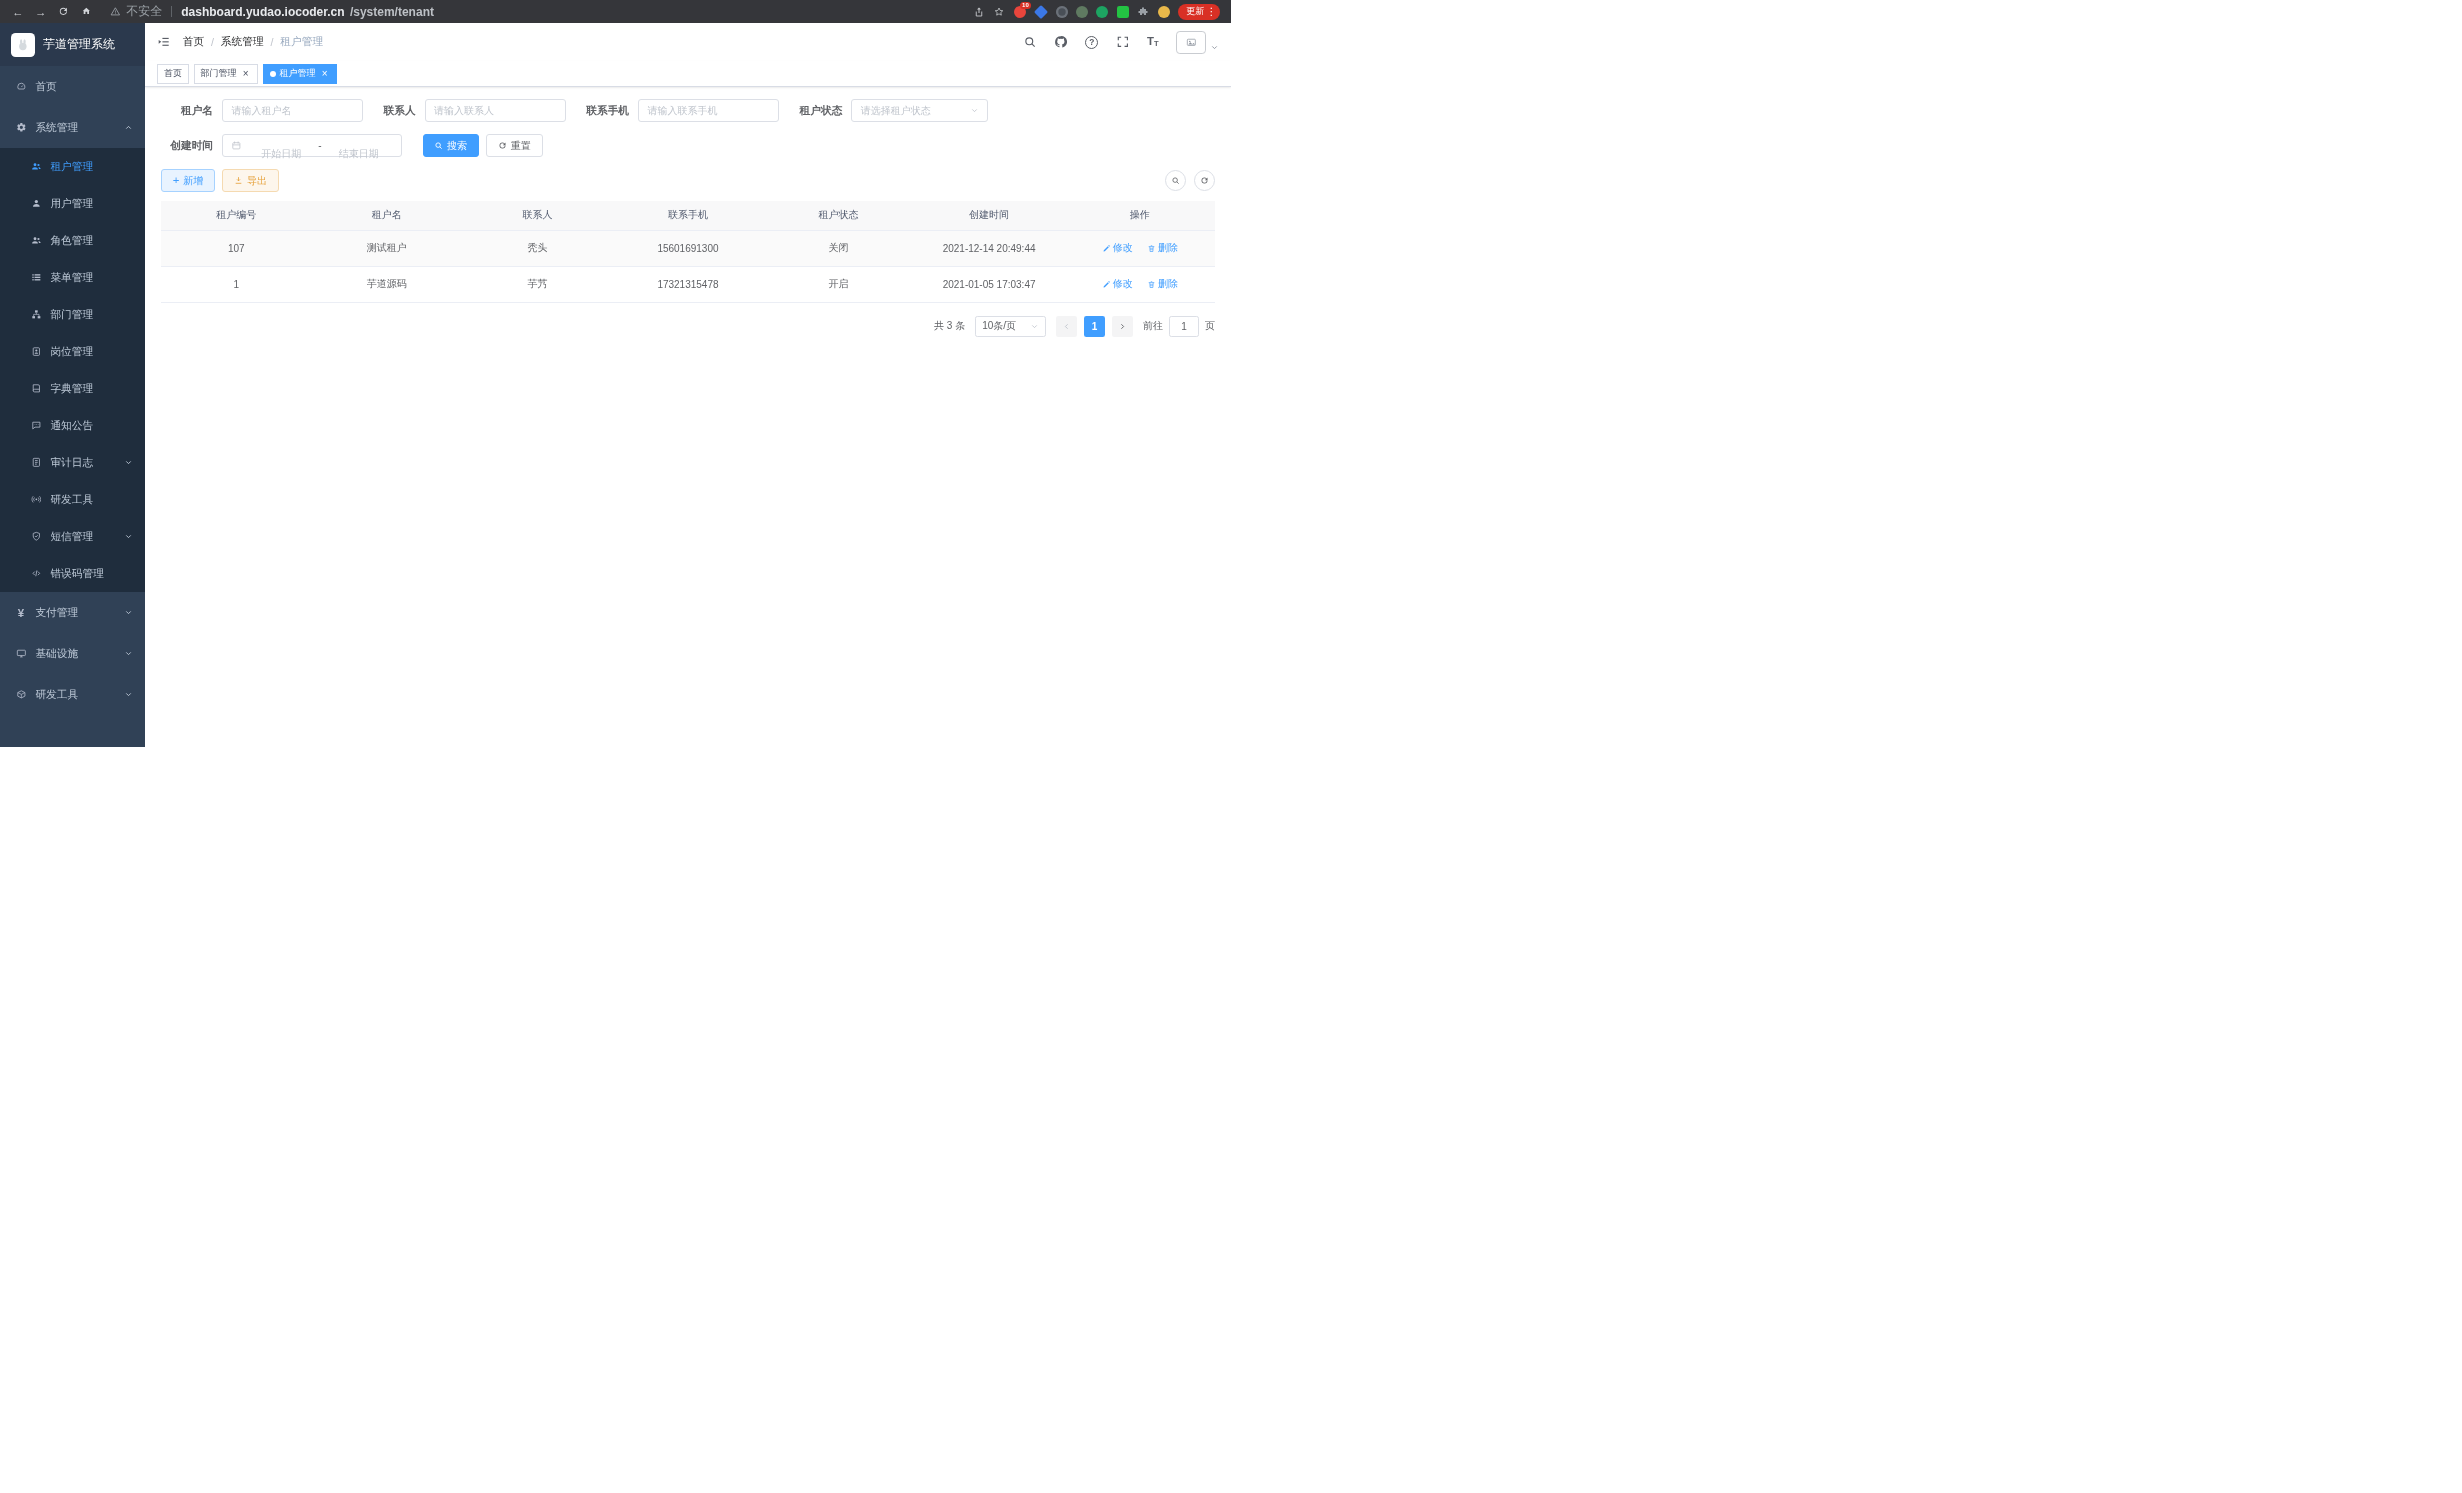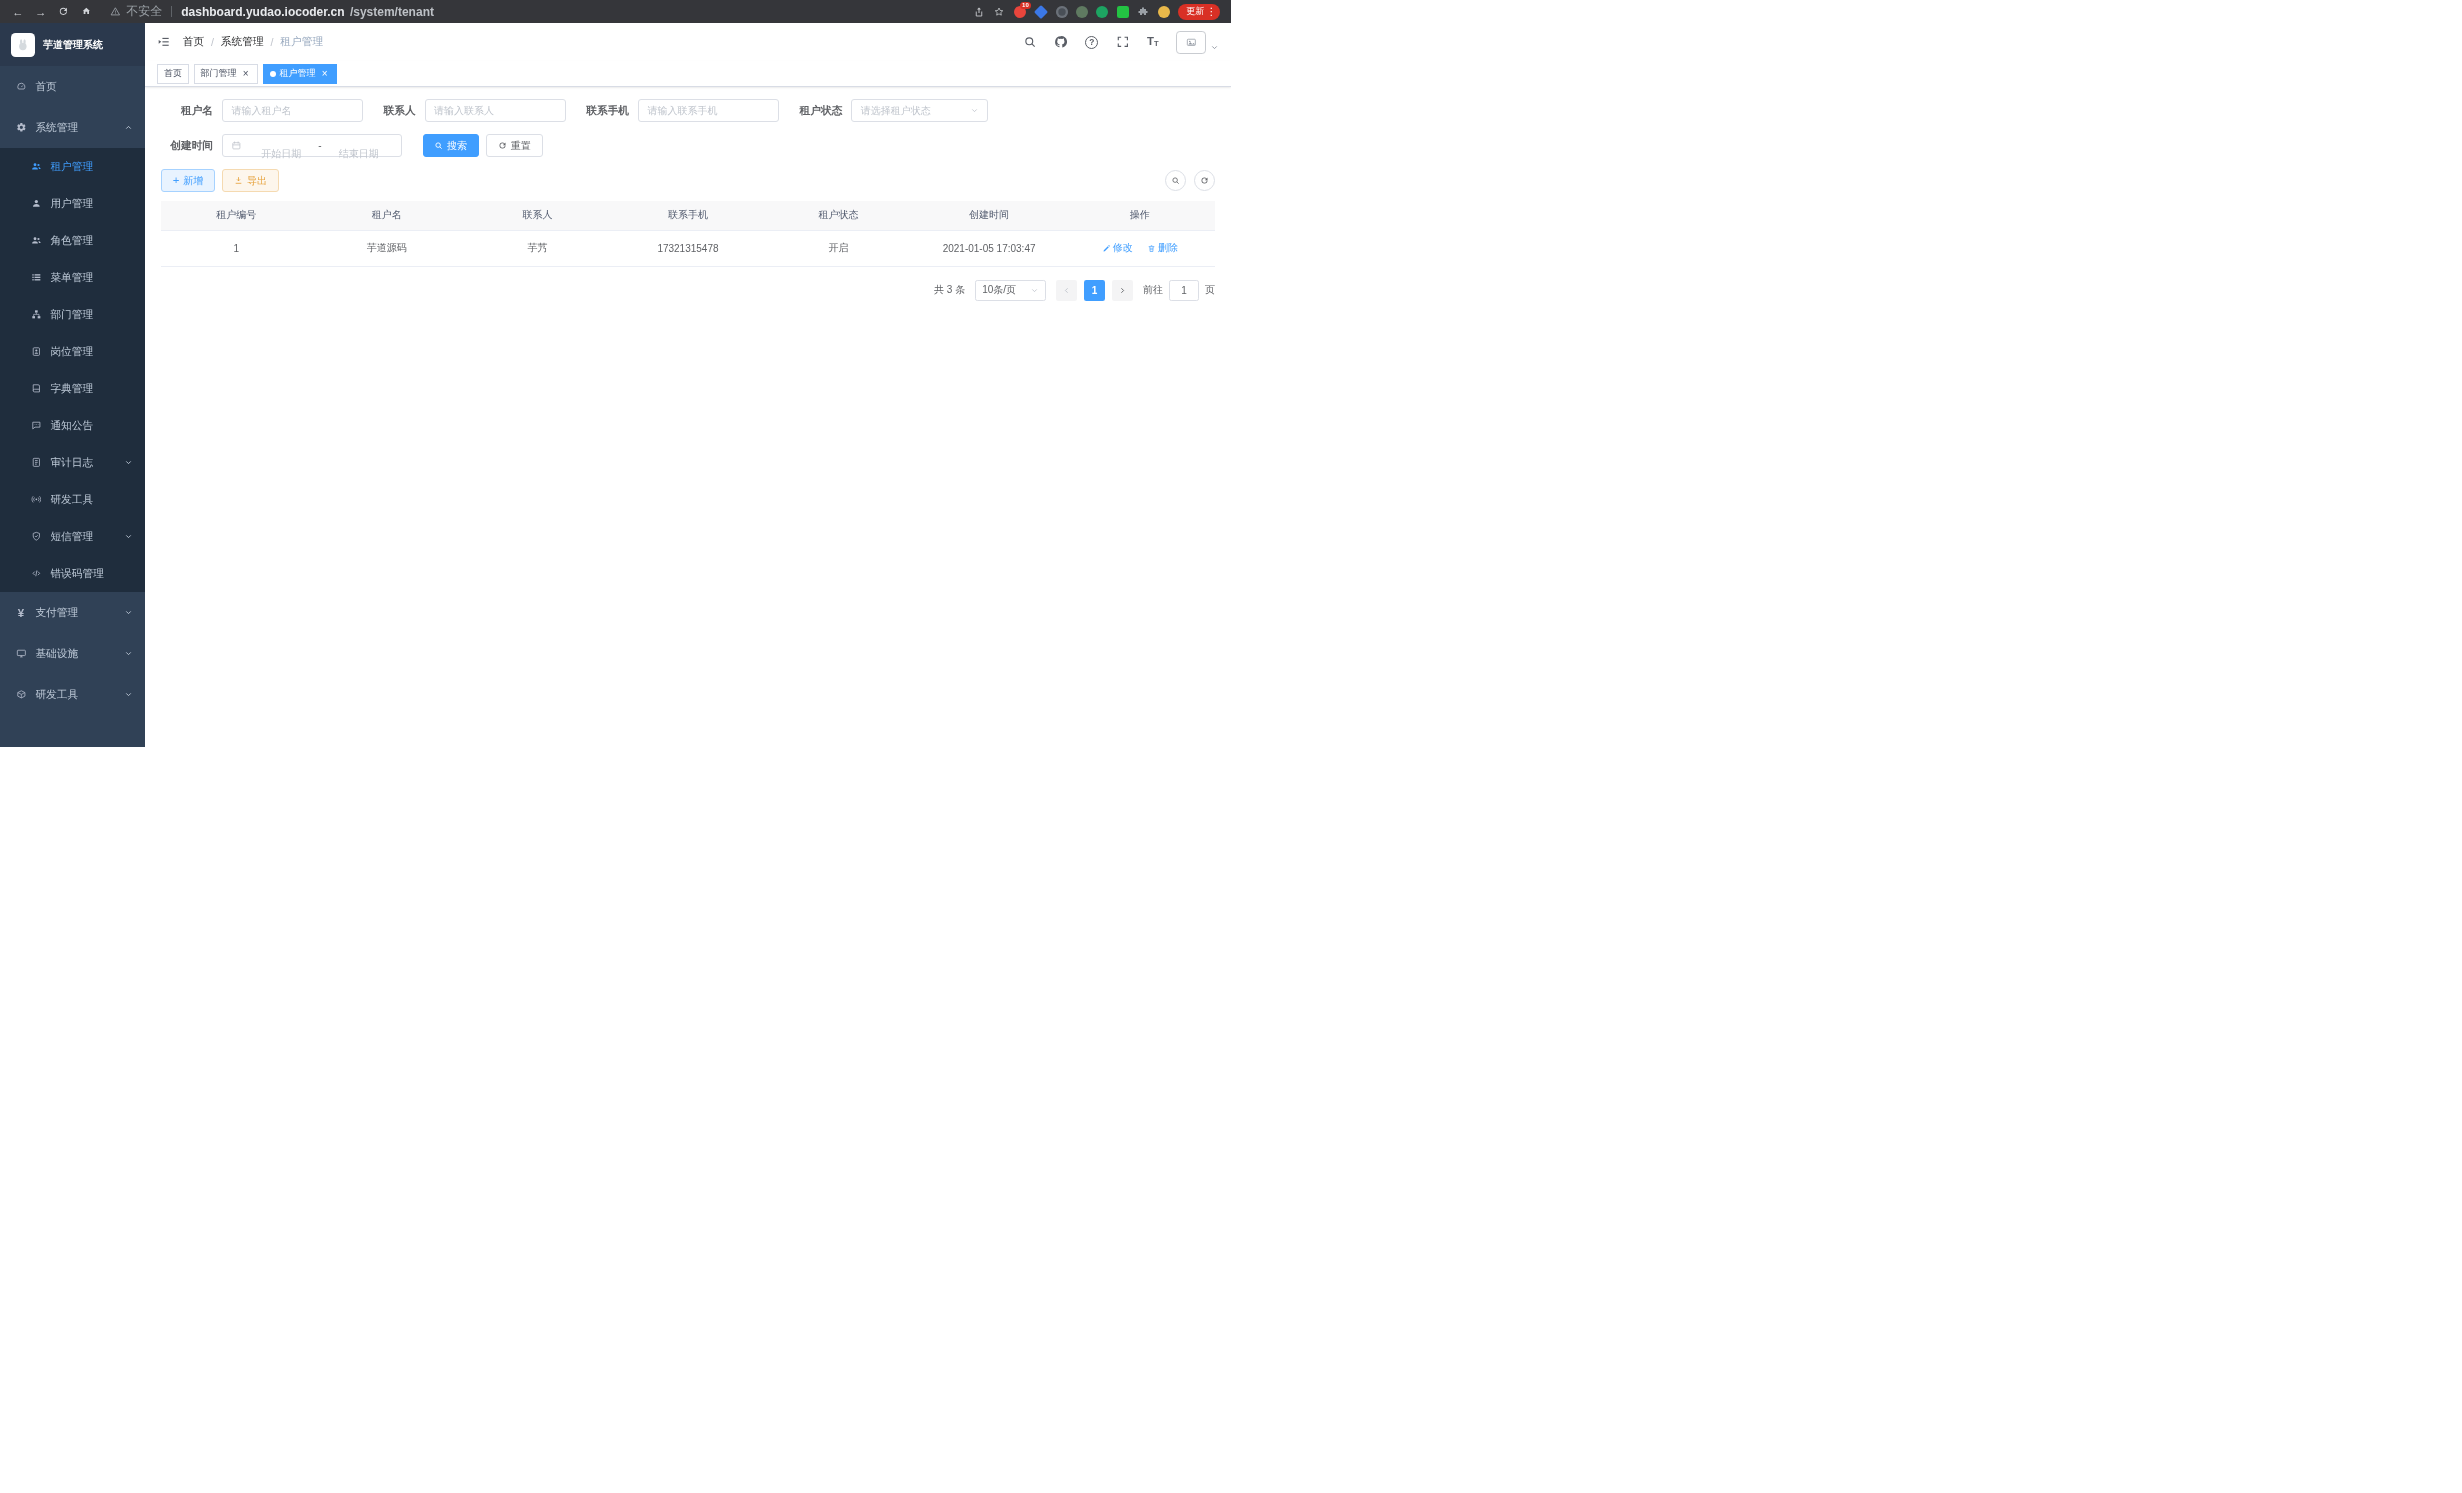--- a/index.html
+++ b/index.html
@@ -26,21 +26,21 @@
   .ext-square { border-radius:2.3px; }
   .ext-diamond { border-radius:1.5px; transform:rotate(45deg); width:10px; height:10px; margin:0 1.5px; }
   .update-pill { background:#d93025; color:#fff; height:16px; border-radius:8.4px; display:flex; align-items:center; gap:2.3px; padding:0 3.8px 0 8.4px; font-size:9px; cursor:pointer; }
   .kebab { font-size:10px; color:#fff; }
 
   
   .app { display:flex; height:724px; }
   .sidebar { width:145px; background:#304156; flex-shrink:0; color:#bfcbd9; overflow:hidden; }
   .logo-row { height:43px; display:flex; align-items:center; gap:8.4px; padding:0 10.7px; background:#2b394d; cursor:pointer; }
   .logo-img { width:24px; height:24px; border-radius:4.6px; background:#fff; display:flex; align-items:center; justify-content:center; flex-shrink:0; }
-  .logo-title { color:#fff; font-size:10px; font-weight:700; white-space:nowrap; }
+  .logo-title { color:#fff; font-size:12px; font-weight:400; white-space:nowrap; }
   .menu-item { height:41px; display:flex; align-items:center; gap:8.4px; padding:0 15px; font-size:10.7px; cursor:pointer; position:relative; white-space:nowrap; }
   .menu-item .mi-icon { width:12px; display:flex; justify-content:center; color:#b4bccc; flex-shrink:0; }
   .menu-item.sub { background:#1f2d3d; padding-left:30px; height:37px; }
   .menu-item.active { color:#409eff; }
   .menu-item.active .mi-icon { color:#409eff; }
   .mi-caret { position:absolute; right:12px; color:#bfcbd9; }
 
   .main { flex:1; display:flex; flex-direction:column; min-width:0; background:#fff; }
 
   
@@ -561,20 +561,42 @@
             <th>租户编号</th>
             <th>租户名</th>
             <th>联系人</th>
             <th>联系手机</th>
             <th>租户状态</th>
             <th>创建时间</th>
             <th>操作</th>
           </tr>
         </thead>
         <tbody>
+          <tr class="striped">
+            <td>107</td>
+            <td>测试租户</td>
+            <td>秃头</td>
+            <td>15601691300</td>
+            <td>关闭</td>
+            <td>2021-12-14 20:49:44</td>
+            <td>
+              <span class="op-link">
+                  <svg class="i12" viewBox="0 0 24 24" fill="currentColor">
+                    <path d="M4 20l.9-3.6L15.5 5.8l2.7 2.7L7.6 19.1 4 20z"></path>
+                    <path d="M16.6 4.7l2.7 2.7 1.1-1.1a1.3 1.3 0 0 0 0-1.9l-.8-.8a1.3 1.3 0 0 0-1.9 0z"></path>
+                  </svg>
+                  <span>修改</span>
+                </span><span class="op-link">
+                  <svg class="i12" viewBox="0 0 24 24">
+                    <path d="M4.5 7h15M10 4.5h4M7.5 7l.8 13h7.4L16.5 7M10.3 10.5v6M13.7 10.5v6" fill="none" stroke="currentColor" stroke-width="1.8"></path>
+                  </svg>
+                  <span>删除</span>
+                </span>
+            </td>
+          </tr>
           <tr>
             <td>1</td>
             <td>芋道源码</td>
             <td>芋艿</td>
             <td>17321315478</td>
             <td>开启</td>
             <td>2021-01-05 17:03:47</td>
             <td>
               <span class="op-link">
                   <svg class="i12" viewBox="0 0 24 24" fill="currentColor">

